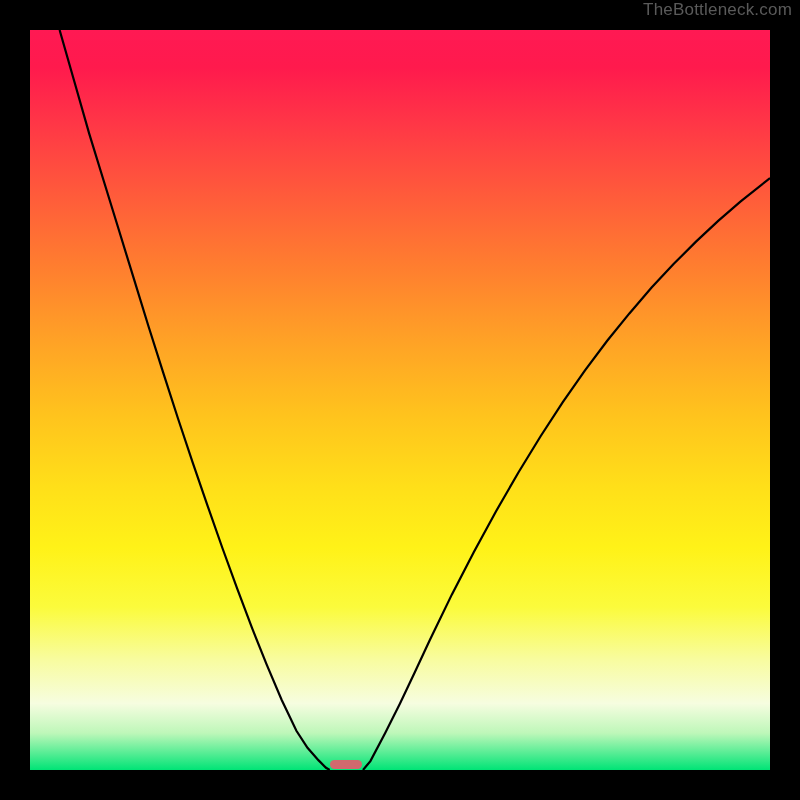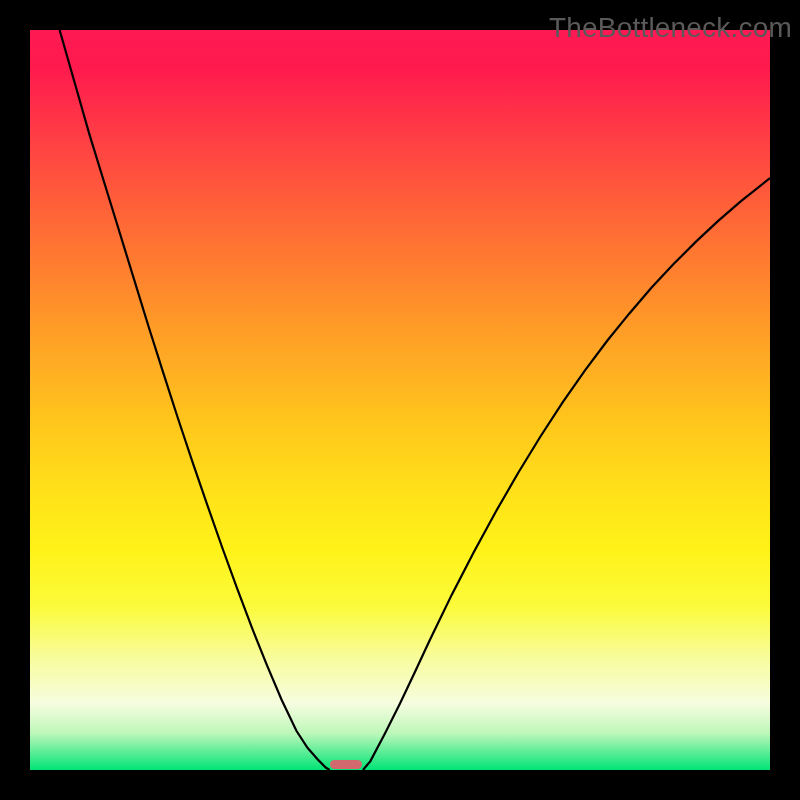--- a/index.html
+++ b/index.html
@@ -24,24 +24,24 @@
       #fff218 70%,
       #fbfb3c 78%,
       #f8fc9e 85%,
       #f6fde0 91%,
       #bef7b9 95%,
       #00e476 100%);
   }
 
   .watermark {
     position: absolute;
-    top: 12px;
+    top: 0;
     right: 8px;
     color: #5a5a5a;
-    font-size: 28px;
+    font-size: 17px;
     font-weight: 500;
     letter-spacing: 0.2px;
   }
 
   .curve {
     position: absolute;
     inset: 0;
     width: 100%;
     height: 100%;
   }

